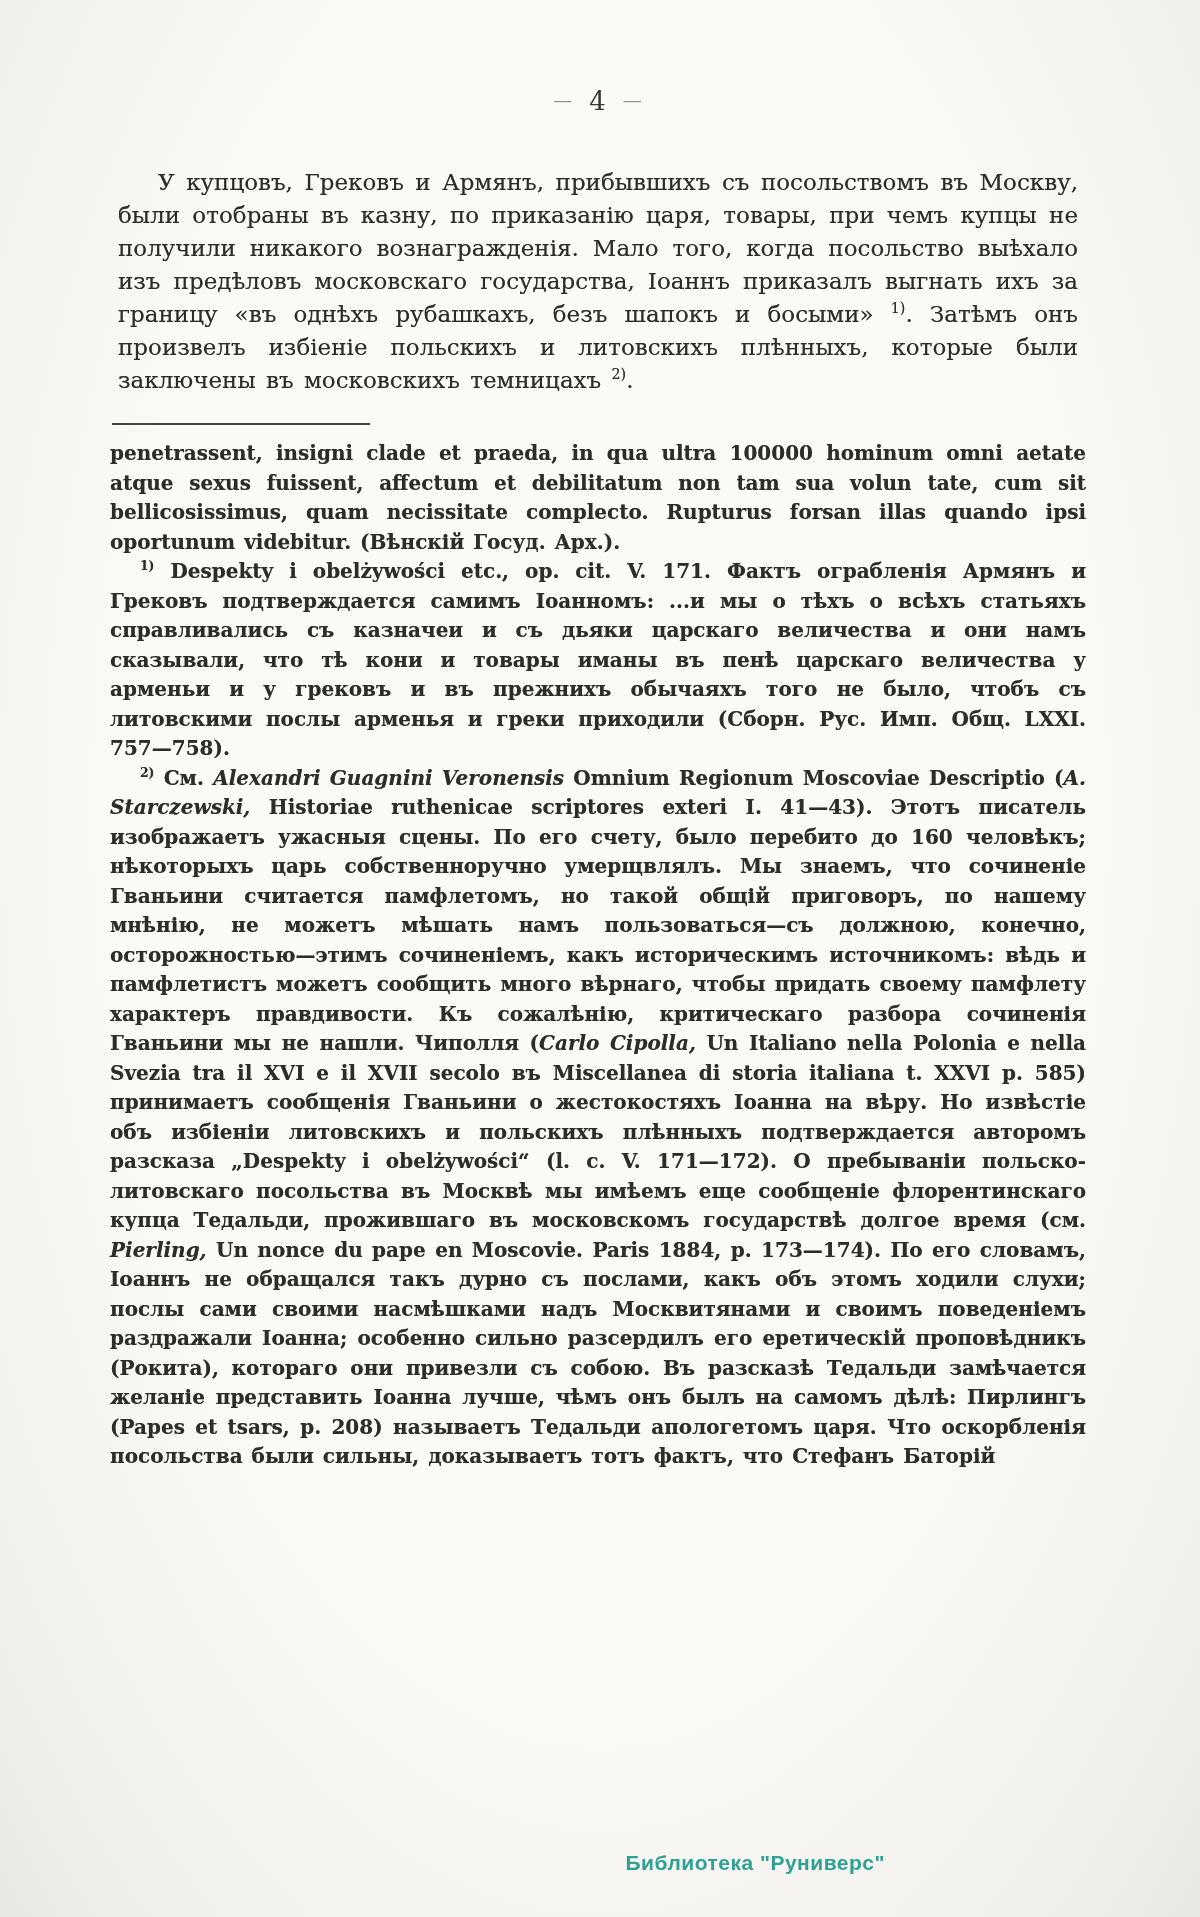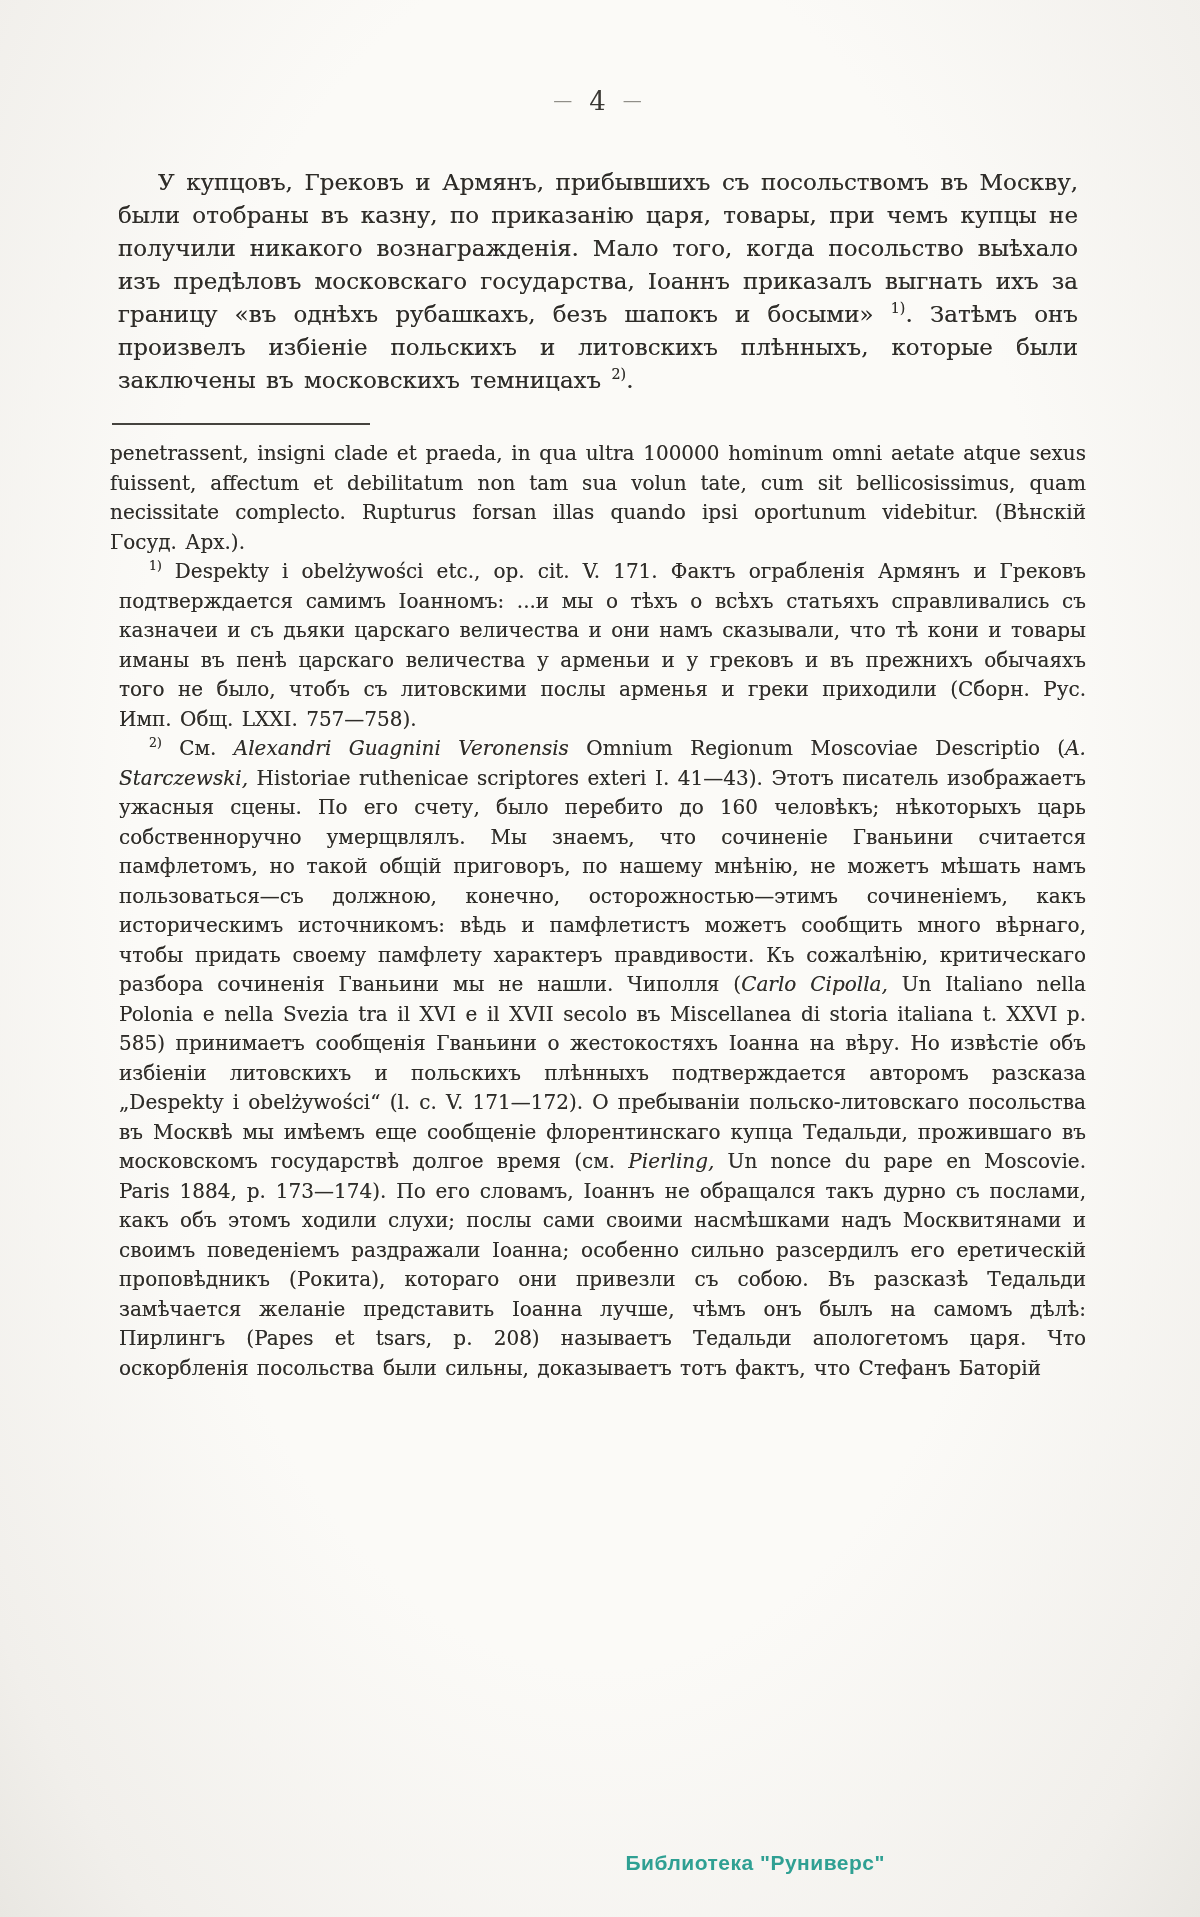--- a/index.html
+++ b/index.html
@@ -54,22 +54,23 @@
   }
   .footnotes {
     font-size: 20px;
     line-height: 29.5px;
   }
   .footnote {
     margin: 0;
     text-align: justify;
     word-spacing: 2px;
     text-shadow: 0 0 0.4px rgba(40,38,34,0.5);
+    font-weight: bold;
   }
-  .footnote.indent { text-indent: 30px; margin-left: 9px; }
+  .footnote.indent { text-indent: 30px; }
   .watermark {
     position: absolute;
     right: 315px;
     bottom: 42px;
     font-family: "Liberation Sans", "DejaVu Sans", sans-serif;
     font-weight: bold;
     font-size: 21px;
     letter-spacing: 0.5px;
   }
 </style>

